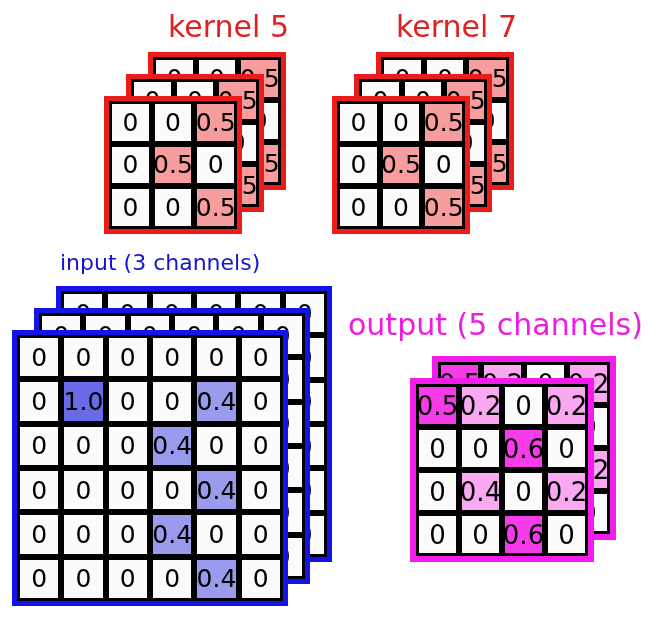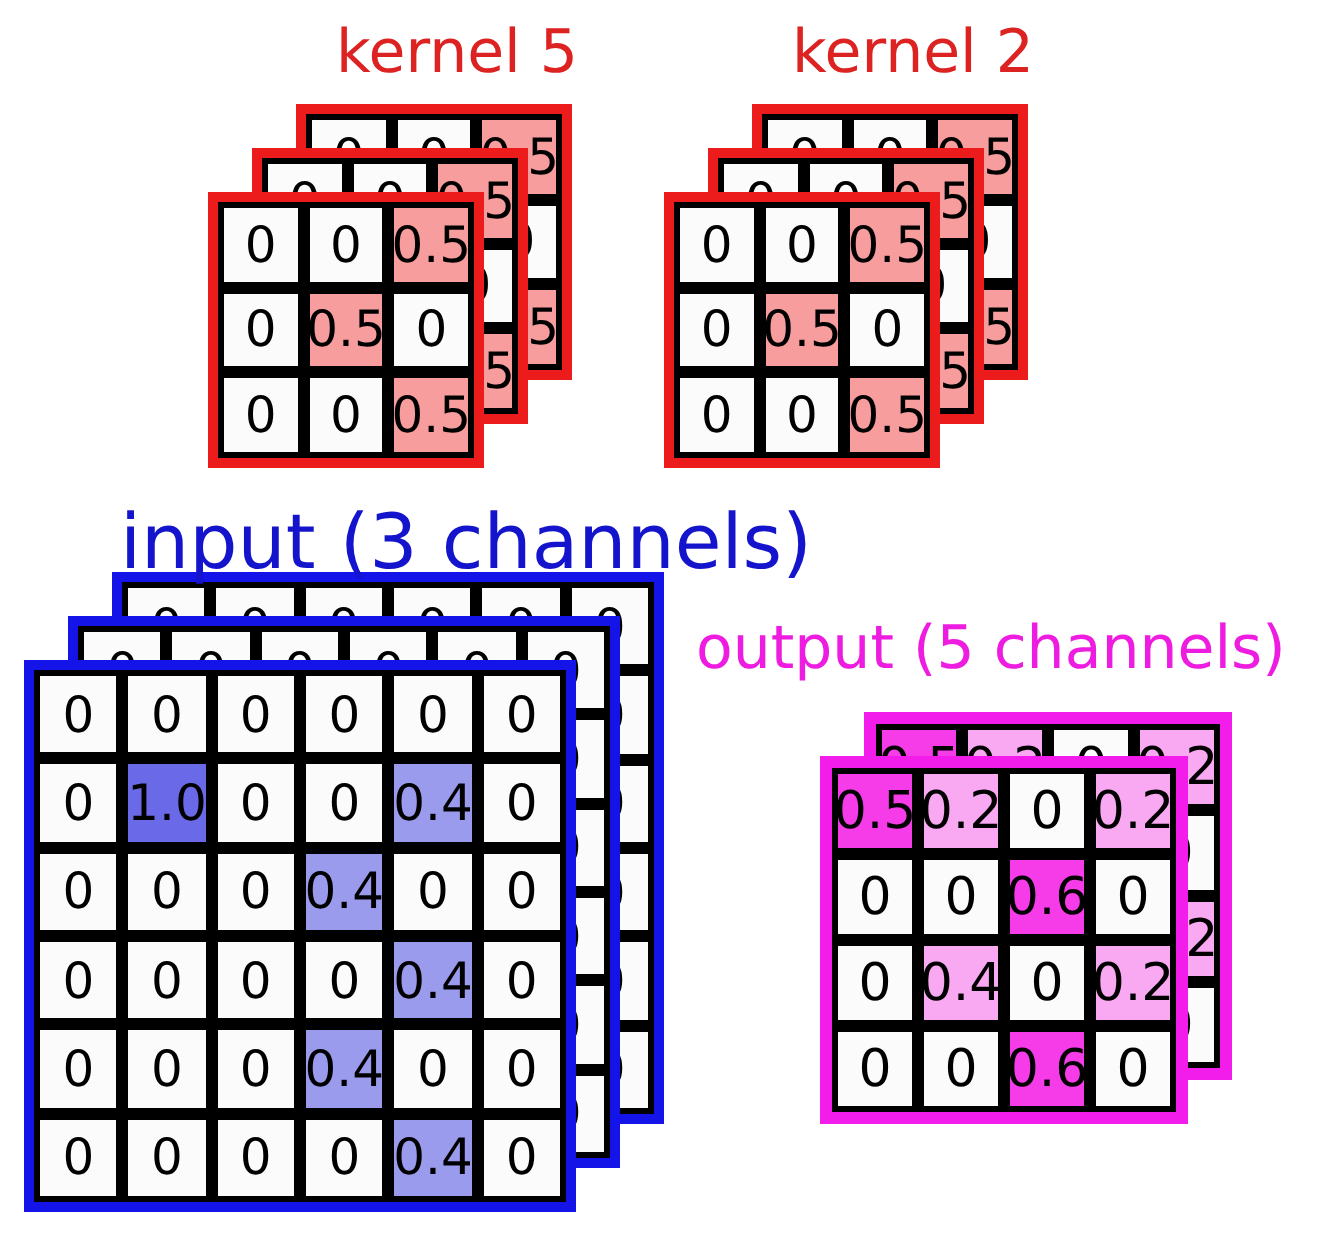--- a/index.html
+++ b/index.html
@@ -53,22 +53,22 @@
   .input .cell  { font-size: 25px; }
 
   
   .output .layer { border: 6px solid #f21ceb; }
   .output .cell  { font-size: 26px; }
 </style>
 </head>
 <body>
 
 <div class="label" id="label-kernel1" style="left: 168px; top: 12px; font-size: 30px; color: rgb(221, 34, 34); z-index: 50;">kernel 5</div>
-<div class="label" id="label-kernel2" style="left: 396px; top: 12px; font-size: 30px; color: rgb(221, 34, 34); z-index: 50;">kernel 2</div>
-<div class="label" id="label-input" style="left: 60px; top: 252px; font-size: 38px; color: rgb(20, 20, 204); z-index: 50;">input (3 channels)</div>
+<div class="label" id="label-kernel2" style="left: 396px; top: 12px; font-size: 30px; color: rgb(221, 34, 34); z-index: 50;">kernel 7</div>
+<div class="label" id="label-input" style="left: 60px; top: 252px; font-size: 22px; color: rgb(20, 20, 204); z-index: 50;">input (3 channels)</div>
 <div class="label" id="label-output" style="left: 348px; top: 310px; font-size: 30px; color: rgb(238, 28, 224); z-index: 50;">output (5 channels)</div>
 
 <div class="stack kernel" id="stack-kernel1" style="left: 0px; top: 0px; width: 664px; height: 622px;">
     <div class="layer" style="left: 148px; top: 52px; width: 138px; height: 138px; grid-template-columns: repeat(3, 1fr); grid-template-rows: repeat(3, 1fr); z-index: 8;">
       <div class="cell" style="background: rgb(251, 251, 251);">0</div>
       <div class="cell" style="background: rgb(251, 251, 251);">0</div>
       <div class="cell" style="background: rgb(247, 157, 157);">0.5</div>
       <div class="cell" style="background: rgb(251, 251, 251);">0</div>
       <div class="cell" style="background: rgb(247, 157, 157);">0.5</div>
       <div class="cell" style="background: rgb(251, 251, 251);">0</div>

